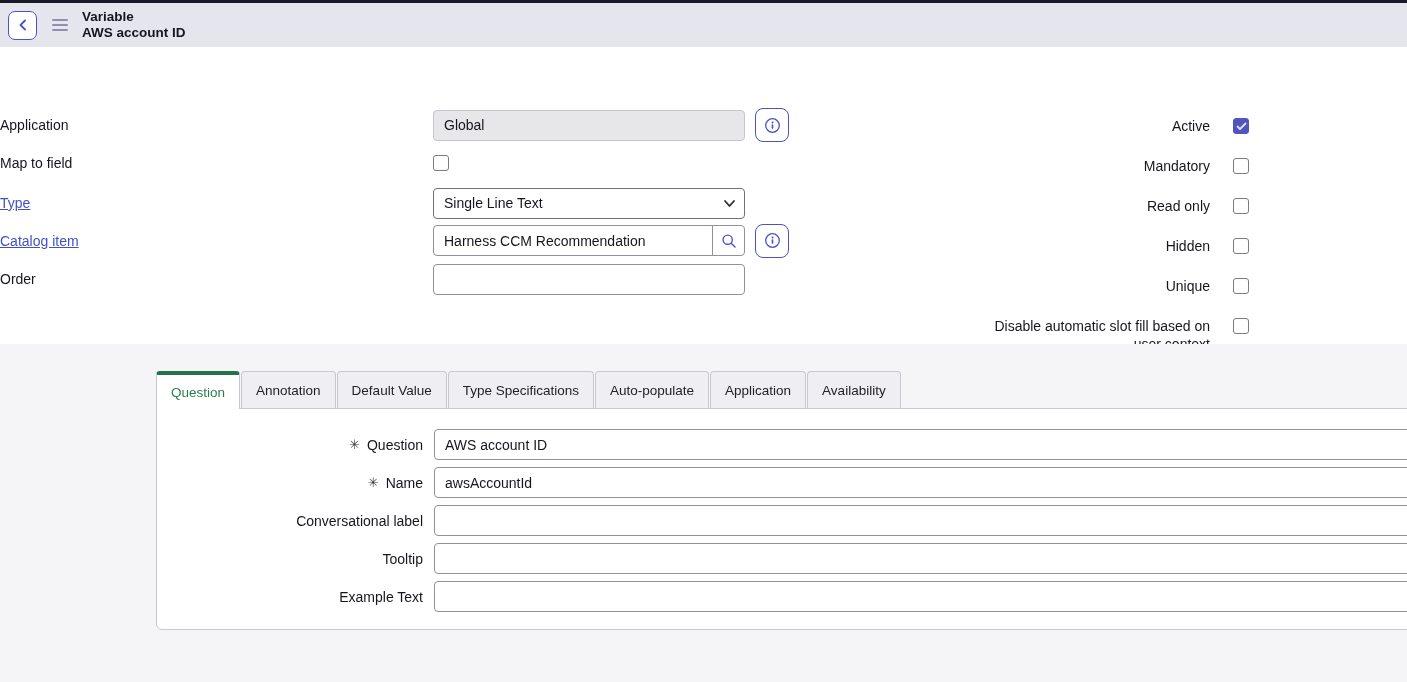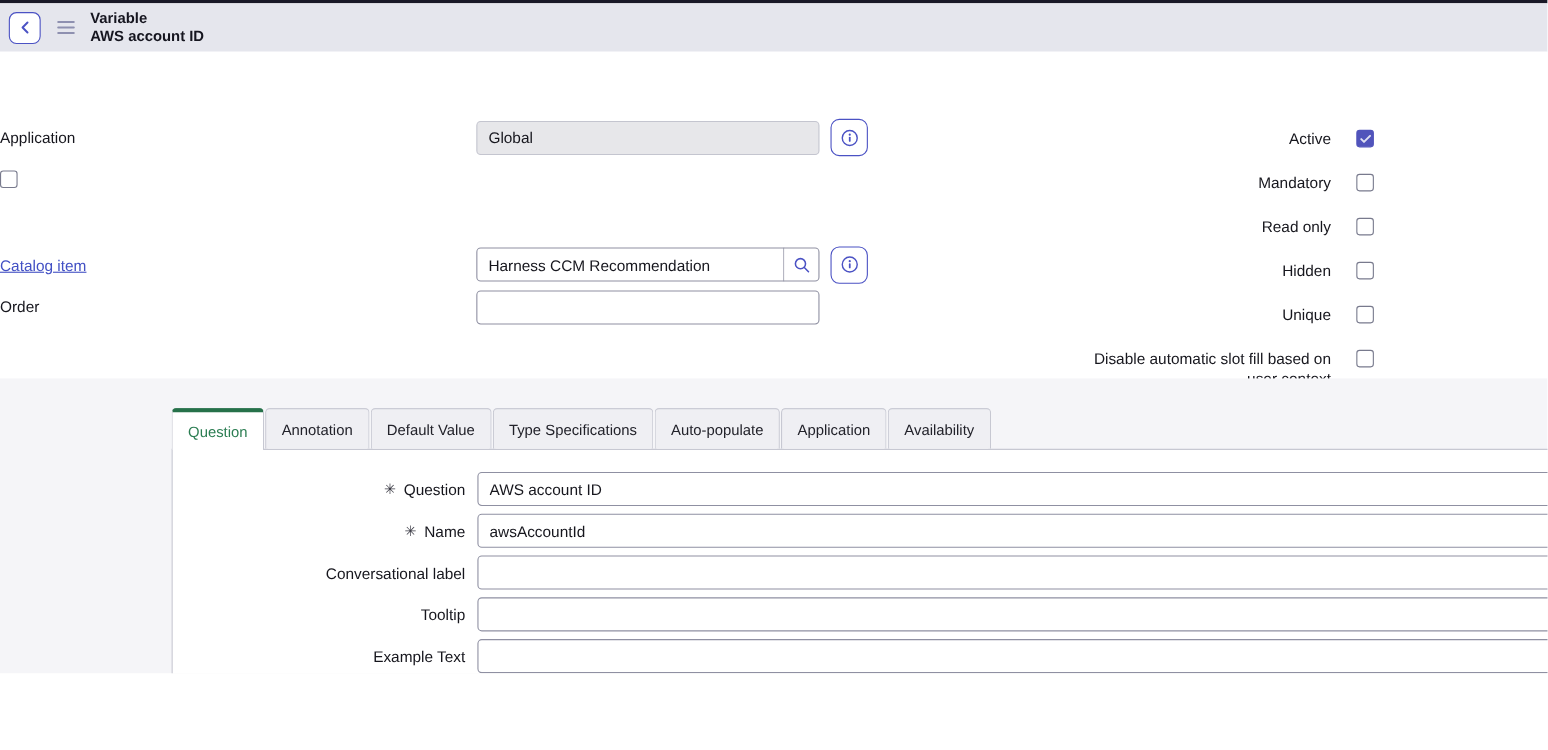--- a/index.html
+++ b/index.html
@@ -1,18 +1,18 @@
 <!DOCTYPE html>
 <html><head>
 <meta charset="utf-8">
 <style>
   * { box-sizing: border-box; margin: 0; padding: 0; }
   html, body { width: 1407px; height: 682px; background: #fff; }
   body { font-family: "Liberation Sans", sans-serif; color: #16161d; }
-  .screen { position: relative; width: 1407px; height: 612px; overflow: hidden; background: #fff; }
+  .screen { position: relative; width: 1407px; height: 682px; overflow: hidden; background: #fff; }
 
   
   .topstrip { position: absolute; left: 0; top: 0; width: 100%; height: 3px; background: #191927; }
   .appbar { position: absolute; left: 0; top: 3px; width: 100%; height: 44px; background: #e5e6ed;
             display: flex; align-items: center; padding-left: 8px; }
   .back-btn { width: 29px; height: 29px; border: 1.5px solid #4b52c4; border-radius: 7px; background: #fff;
               display: flex; align-items: center; justify-content: center; cursor: pointer; flex: 0 0 auto; }
   .menu-btn { width: 18px; height: 16px; margin-left: 14px; display: flex; flex-direction: column;
               justify-content: space-between; padding: 2px 1px; cursor: pointer; flex: 0 0 auto; }
   .menu-btn i { display: block; height: 2.4px; border-radius: 1px; background: #8e90b0; }
@@ -103,23 +103,37 @@
           <svg width="17" height="17" viewBox="0 0 17 17">
               <circle cx="8.5" cy="8.5" r="6.8" fill="none" stroke="#4b52c4" stroke-width="1.3"></circle>
               <circle cx="8.5" cy="5.4" r="1" fill="#4b52c4"></circle>
               <rect x="7.7" y="7.3" width="1.6" height="4.6" rx="0.8" fill="#4b52c4"></rect>
             </svg>
         </span>
       </button>
     </div>
 
     <div class="frow" style="top:105px;height:22px">
-      <span class="cbx"></span>
-    </div>
-
+      <div class="flabel">Map to field</div>
+      <span class="cbx"></span>
+    </div>
+
+    <div class="frow" style="top:140px;height:32px">
+      <div class="flabel link">Type</div>
+      <div class="select-wrap">
+        <select class="tselect">
+          <option>Single Line Text</option>
+        </select>
+        <span>
+          <svg width="13" height="11" viewBox="0 0 13 11">
+              <polyline points="2,3 6.5,8 11,3" fill="none" stroke="#2b2b33" stroke-width="1.8" stroke-linecap="round" stroke-linejoin="round"></polyline>
+            </svg>
+        </span>
+      </div>
+    </div>
 
     <div class="frow" style="top:177px;height:33px">
       <div class="flabel link">Catalog item</div>
       <div class="ref-wrap">
         <input class="tinput" value="Harness CCM Recommendation" style="">
         <button class="ref-search">
           <span style="display:flex">
             <svg width="16" height="16" viewBox="0 0 16 16">
                 <circle cx="6.7" cy="6.7" r="4.6" fill="none" stroke="#4b52c4" stroke-width="1.4"></circle>
                 <line x1="10.2" y1="10.2" x2="14" y2="14" stroke="#4b52c4" stroke-width="1.4" stroke-linecap="round"></line>

